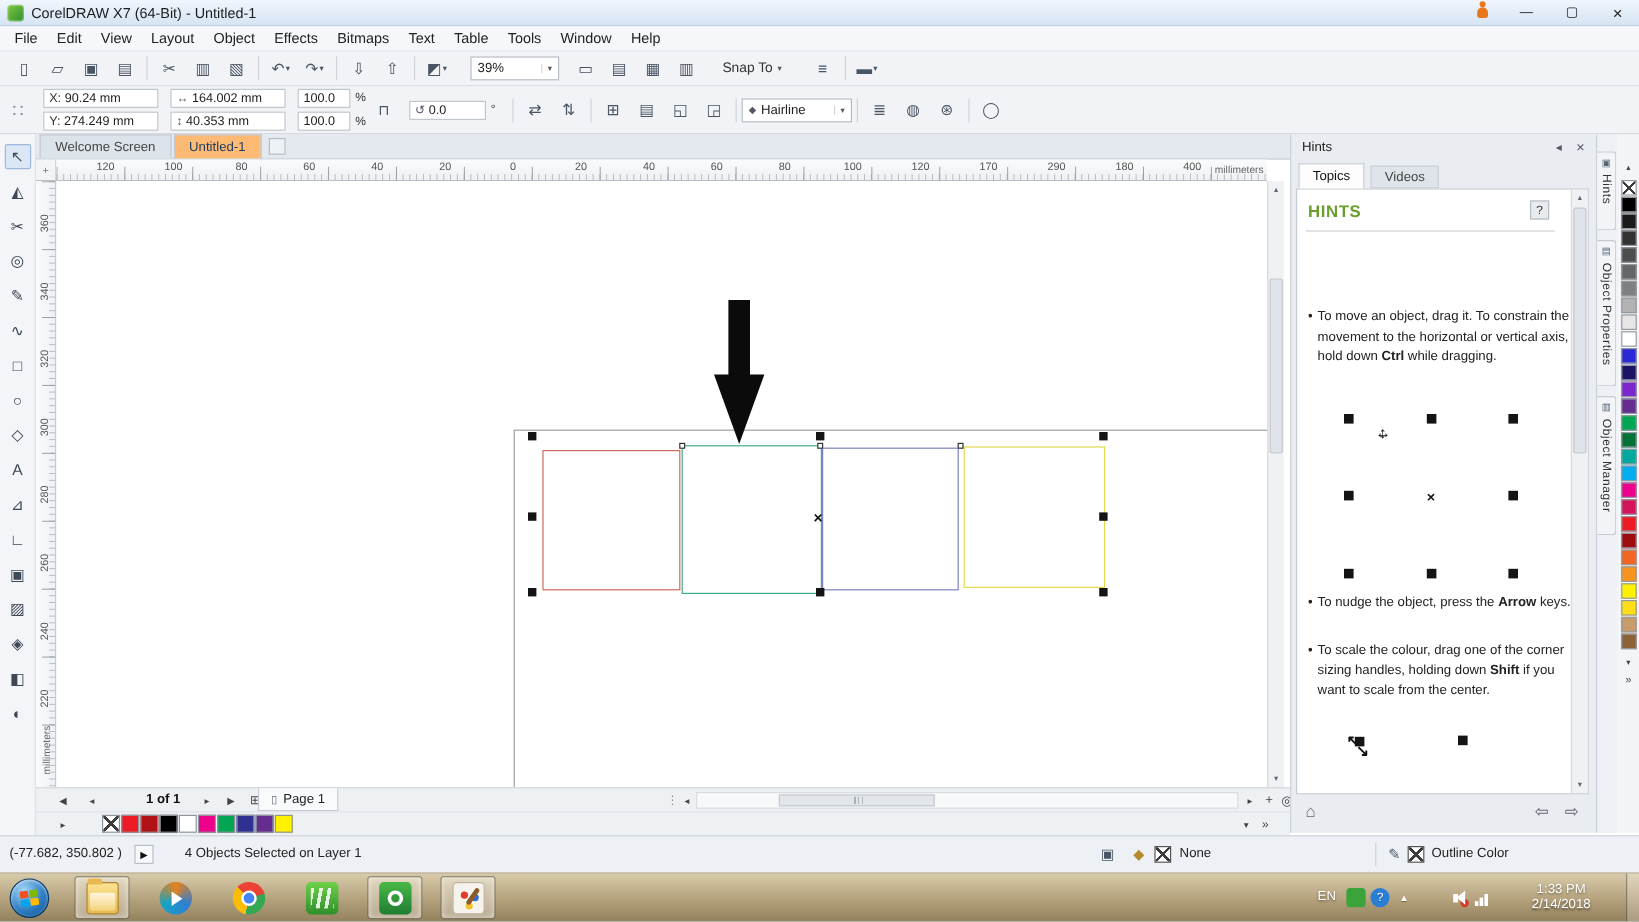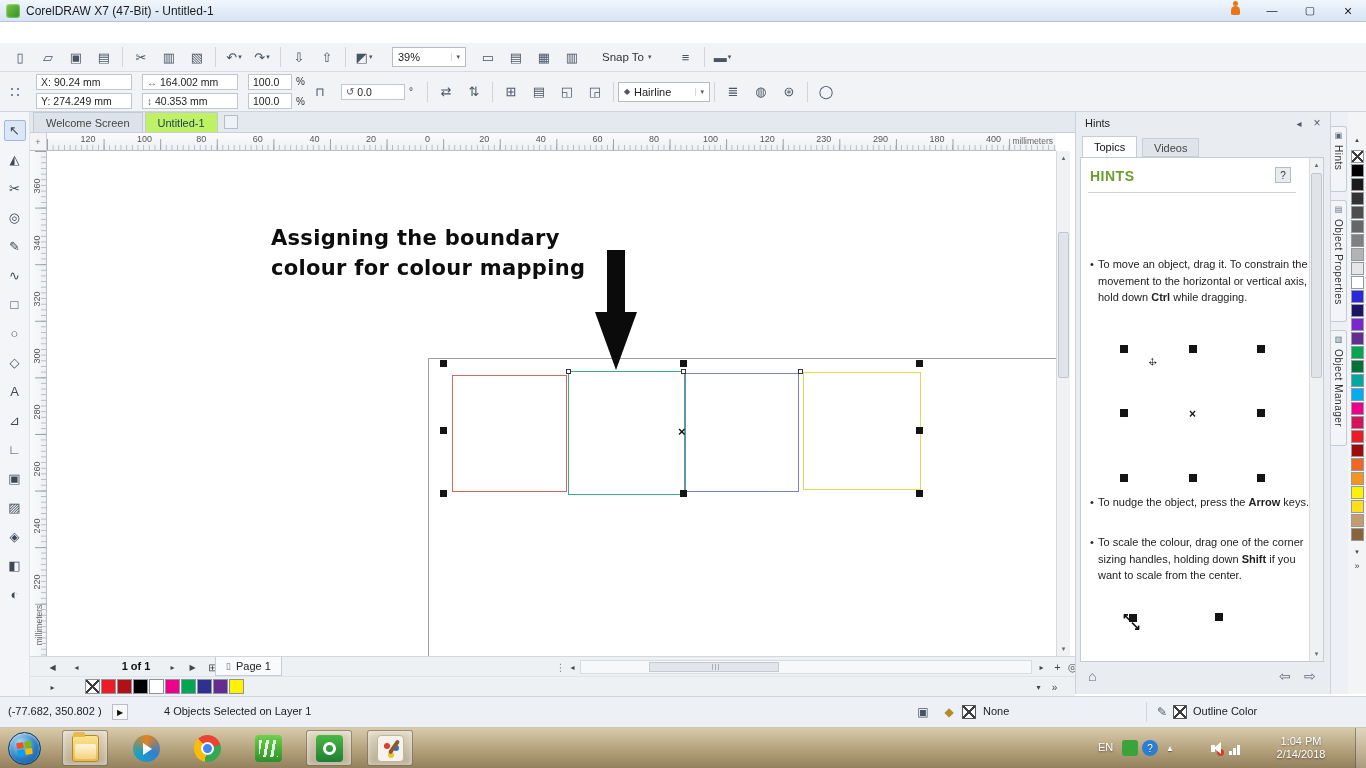--- a/index.html
+++ b/index.html
@@ -43,21 +43,21 @@
   .lock-btn{width:18px;height:18px;display:flex;align-items:center;justify-content:center;color:#4a5564;font-size:12px;margin-right:12px;}
   .deg{font-size:10px;color:#333;margin:0 10px 0 4px;}
   
   .toolbox{left:0;top:112px;width:30px;height:584px;background:#f3f5f8;border-right:1px solid #dfe3e8;
            display:flex;flex-direction:column;align-items:center;padding-top:8px;box-sizing:border-box;gap:8px;}
   .tool{width:22px;height:21px;display:flex;align-items:center;justify-content:center;font-size:13px;color:#3e4856;border-radius:2px;}
   .tool.active{background:#dbe7f5;border:1px solid #9db8d8;box-sizing:border-box;}
   
   .doctabs{left:30px;top:112px;width:1045px;height:21px;background:#e4e9ef;border-bottom:1px solid #c9cfd7;display:flex;align-items:flex-end;padding-left:3px;box-sizing:border-box;}
   .dtab{height:20px;padding:0 12px;font-size:11px;display:flex;align-items:center;border:1px solid #c3cad2;border-bottom:none;background:#dde3ea;color:#444;margin-right:2px;box-sizing:border-box;}
-  .dtab.active{background:#bef264;color:#1c3a5e;}
+  .dtab.active{background:#fdba74;color:#1c3a5e;}
   .dtab-plus{width:12px;height:12px;border:1px solid #b7bdc5;background:#eef1f5;margin:0 0 3px 4px;}
   
   .ruler-corner{left:30px;top:133px;width:17px;height:18px;background:#f3f4f6;border-right:1px solid #c9cfd6;border-bottom:1px solid #b9bfc7;box-sizing:border-box;font-size:9px;color:#777;display:flex;align-items:center;justify-content:center;}
   .hruler{left:47px;top:133px;width:1009px;height:18px;background:
       repeating-linear-gradient(to right,#9aa1a9 0 1px,transparent 1px 56.6px) left bottom/56.6px 11px repeat-x,
       repeating-linear-gradient(to right,#b6bcc3 0 1px,transparent 1px 5.66px) left bottom/5.66px 5px repeat-x,
       linear-gradient(#fafbfc,#eef0f3);
       border-bottom:1px solid #b9bfc7;box-sizing:border-box;}
   .htick{position:absolute;top:1px;font-size:9px;color:#555;transform:translateX(-50%);}
   .hunit{position:absolute;right:3px;top:3px;font-size:8.5px;color:#666;}
@@ -165,31 +165,45 @@
   .clock{position:absolute;left:1258px;top:7px;width:86px;text-align:center;color:#fff;font-size:11px;line-height:13px;text-shadow:0 1px 2px rgba(0,0,0,.5);}
   .showdesk{position:absolute;right:0;top:0;width:11px;height:41px;background:rgba(255,255,255,.22);border-left:1px solid rgba(0,0,0,.35);box-sizing:border-box;}
 </style>
 </head>
 <body>
 
 <div id="app">
 
   <div class="abs titlebar">
     <span class="app-icon"></span>
-    <span class="title-text">CorelDRAW X7 (47-Bit)  - Untitled-1</span>
+    <span class="title-text">CorelDRAW X7 (64-Bit)  - Untitled-1</span>
     <span class="tb-right">
       <span class="user-chip">
           <span class="user-glyph"></span>
         </span>
       <span class="win-btn">—</span>
       <span class="win-btn">▢</span>
       <span class="win-btn" style="font-size:14px;">×</span>
     </span>
   </div>
 
+  <div class="abs menubar" id="menu-items">
+      <span class="menu-item">File</span>
+      <span class="menu-item">Edit</span>
+      <span class="menu-item">View</span>
+      <span class="menu-item">Layout</span>
+      <span class="menu-item">Object</span>
+      <span class="menu-item">Effects</span>
+      <span class="menu-item">Bitmaps</span>
+      <span class="menu-item">Text</span>
+      <span class="menu-item">Table</span>
+      <span class="menu-item">Tools</span>
+      <span class="menu-item">Window</span>
+      <span class="menu-item">Help</span>
+    </div>
 
   <div class="abs toolbar">
     <span class="btnrow" id="std-buttons">
         <span class="tb-btn">▯</span>
         <span class="tb-btn">▱</span>
         <span class="tb-btn">▣</span>
         <span class="tb-btn">▤</span>
         <span class="tb-sep"></span>
         <span class="tb-btn">✂</span>
         <span class="tb-btn">▥</span>
@@ -329,44 +343,40 @@
       <span class="htick" style="left: 210.8px;">60</span>
       <span class="htick" style="left: 267.4px;">40</span>
       <span class="htick" style="left: 324px;">20</span>
       <span class="htick" style="left: 380.6px;">0</span>
       <span class="htick" style="left: 437.2px;">20</span>
       <span class="htick" style="left: 493.8px;">40</span>
       <span class="htick" style="left: 550.4px;">60</span>
       <span class="htick" style="left: 607px;">80</span>
       <span class="htick" style="left: 663.6px;">100</span>
       <span class="htick" style="left: 720.2px;">120</span>
-      <span class="htick" style="left: 776.8px;">230</span>
+      <span class="htick" style="left: 776.8px;">170</span>
       <span class="htick" style="left: 833.4px;">290</span>
       <span class="htick" style="left: 890px; text-align: right;">180</span>
       <span class="htick" style="left: 946.6px;">400</span>
     </div>
   <div class="abs vruler" id="vruler">
     <span class="vunit">millimeters</span>
   <span class="vtick" style="top: 30px;">360</span>
       <span class="vtick" style="top: 86.6px;">340</span>
       <span class="vtick" style="top: 143.2px;">320</span>
       <span class="vtick" style="top: 199.8px;">300</span>
       <span class="vtick" style="top: 256.4px;">280</span>
       <span class="vtick" style="top: 313px;">260</span>
       <span class="vtick" style="top: 369.6px;">240</span>
       <span class="vtick" style="top: 426.2px;">220</span>
     </div>
 
   <div class="abs canvas">
     <div class="page"></div>
 
-    <div class="annotation">
-      <div>Assigning the boundary</div>
-      <div>colour for colour mapping</div>
-    </div>
 
     <div class="arrow-shaft"></div>
     <div class="arrow-head"></div>
 
     <div class="crect" style="left: 405px; top: 224px; width: 113px; height: 115px; border-color: rgb(212, 104, 92);"></div>
     <div class="crect" style="left: 521px; top: 220px; width: 115px; height: 122px; border-color: rgb(63, 174, 133);"></div>
     <div class="crect" style="left: 638px; top: 222px; width: 112px; height: 117px; border-color: rgb(126, 130, 196);"></div>
     <div class="crect" style="left: 756px; top: 221px; width: 116px; height: 116px; border-color: rgb(227, 217, 79);"></div>
 
     <div class="handle" style="left:393px;top:209px;"></div>
@@ -528,21 +538,21 @@
         <span class="rswatch" style="background: rgb(198, 156, 109);"></span>
         <span class="rswatch" style="background: rgb(140, 98, 57);"></span>
       </span>
     <span class="pal-arrow" style="top:434px;">▾</span>
     <span class="pal-arrow" style="top:448px;font-size:9px;">»</span>
   </div>
 
   <div class="abs statusbar">
     <span class="sb-item" style="left:8px;">(-77.682, 350.802 )</span>
     <span class="sb-play">▶</span>
-    <span class="sb-item" style="left:164px;">4 Objects Selected on Layer 1</span>
+    <span class="sb-item" style="left:154px;">4 Objects Selected on Layer 1</span>
     <span class="sb-ic" style="left:914px;">▣</span>
     <span class="sb-ic" style="left:940px;color:#b58a2a;">◆</span>
     <span class="sb-xsw xsw" style="left:962px;"></span>
     <span class="sb-item" style="left:983px;">None</span>
     <span class="sb-sep" style="left:1146px;"></span>
     <span class="sb-ic" style="left:1153px;">✎</span>
     <span class="sb-xsw xsw" style="left:1173px;"></span>
     <span class="sb-item" style="left:1193px;">Outline Color</span>
   </div>
 
@@ -574,19 +584,19 @@
     <span class="tray-ic" style="left:1162px;font-size:8px;">▲</span>
     <span class="tray-ic" style="left:1205px;">
         <span class="spk"></span>
       </span>
     <span class="tray-ic net" style="left:1227px;">
       <span style="left:2px;height:4px;"></span>
         <span style="left:6px;height:7px;"></span>
         <span style="left:10px;height:10px;"></span>
     </span>
     <span class="clock">
-      <div>1:04 PM</div>
+      <div>1:33 PM</div>
       <div>2/14/2018</div>
     </span>
     <span class="showdesk"></span>
   </div>
 
 </div>
 
 </body></html>

